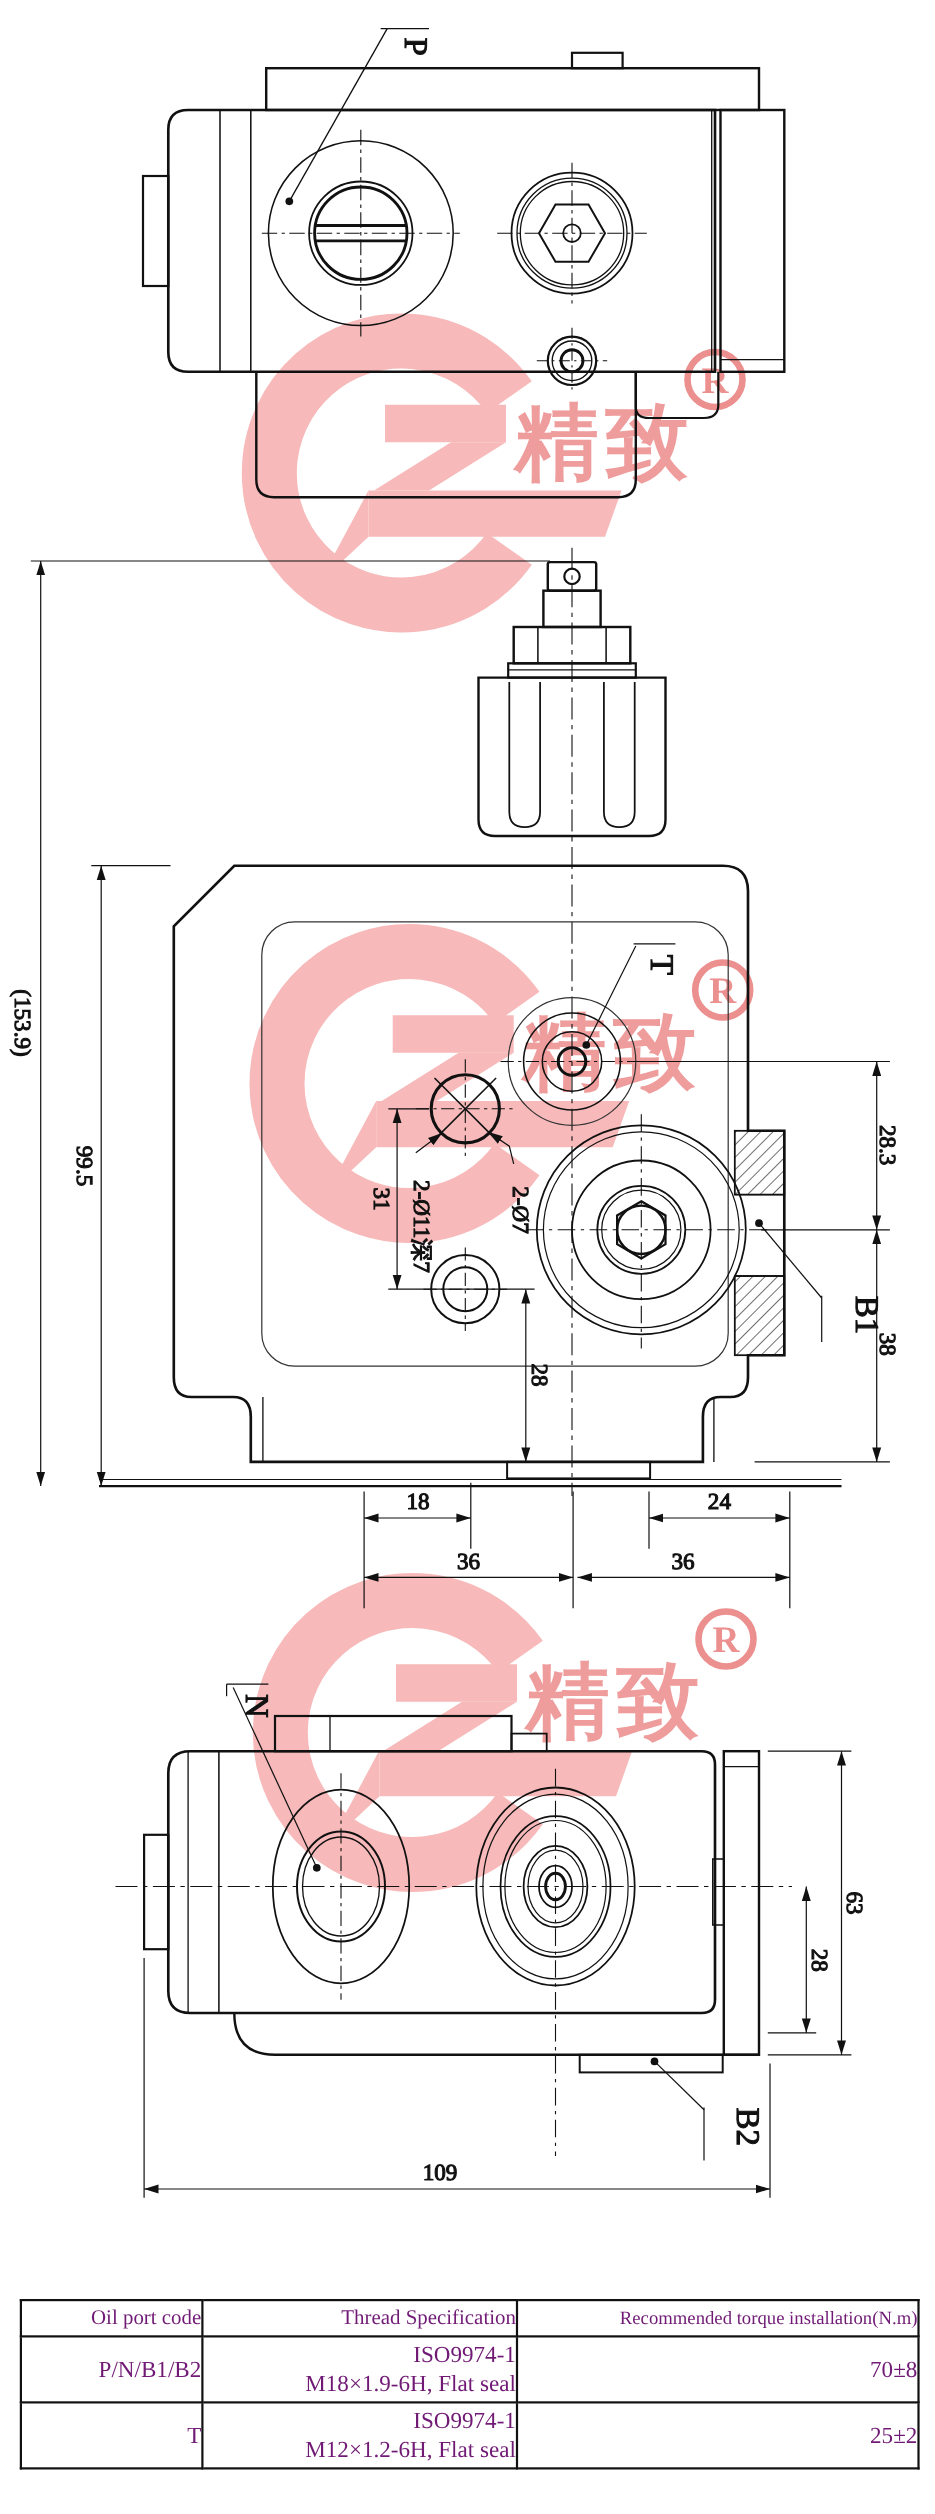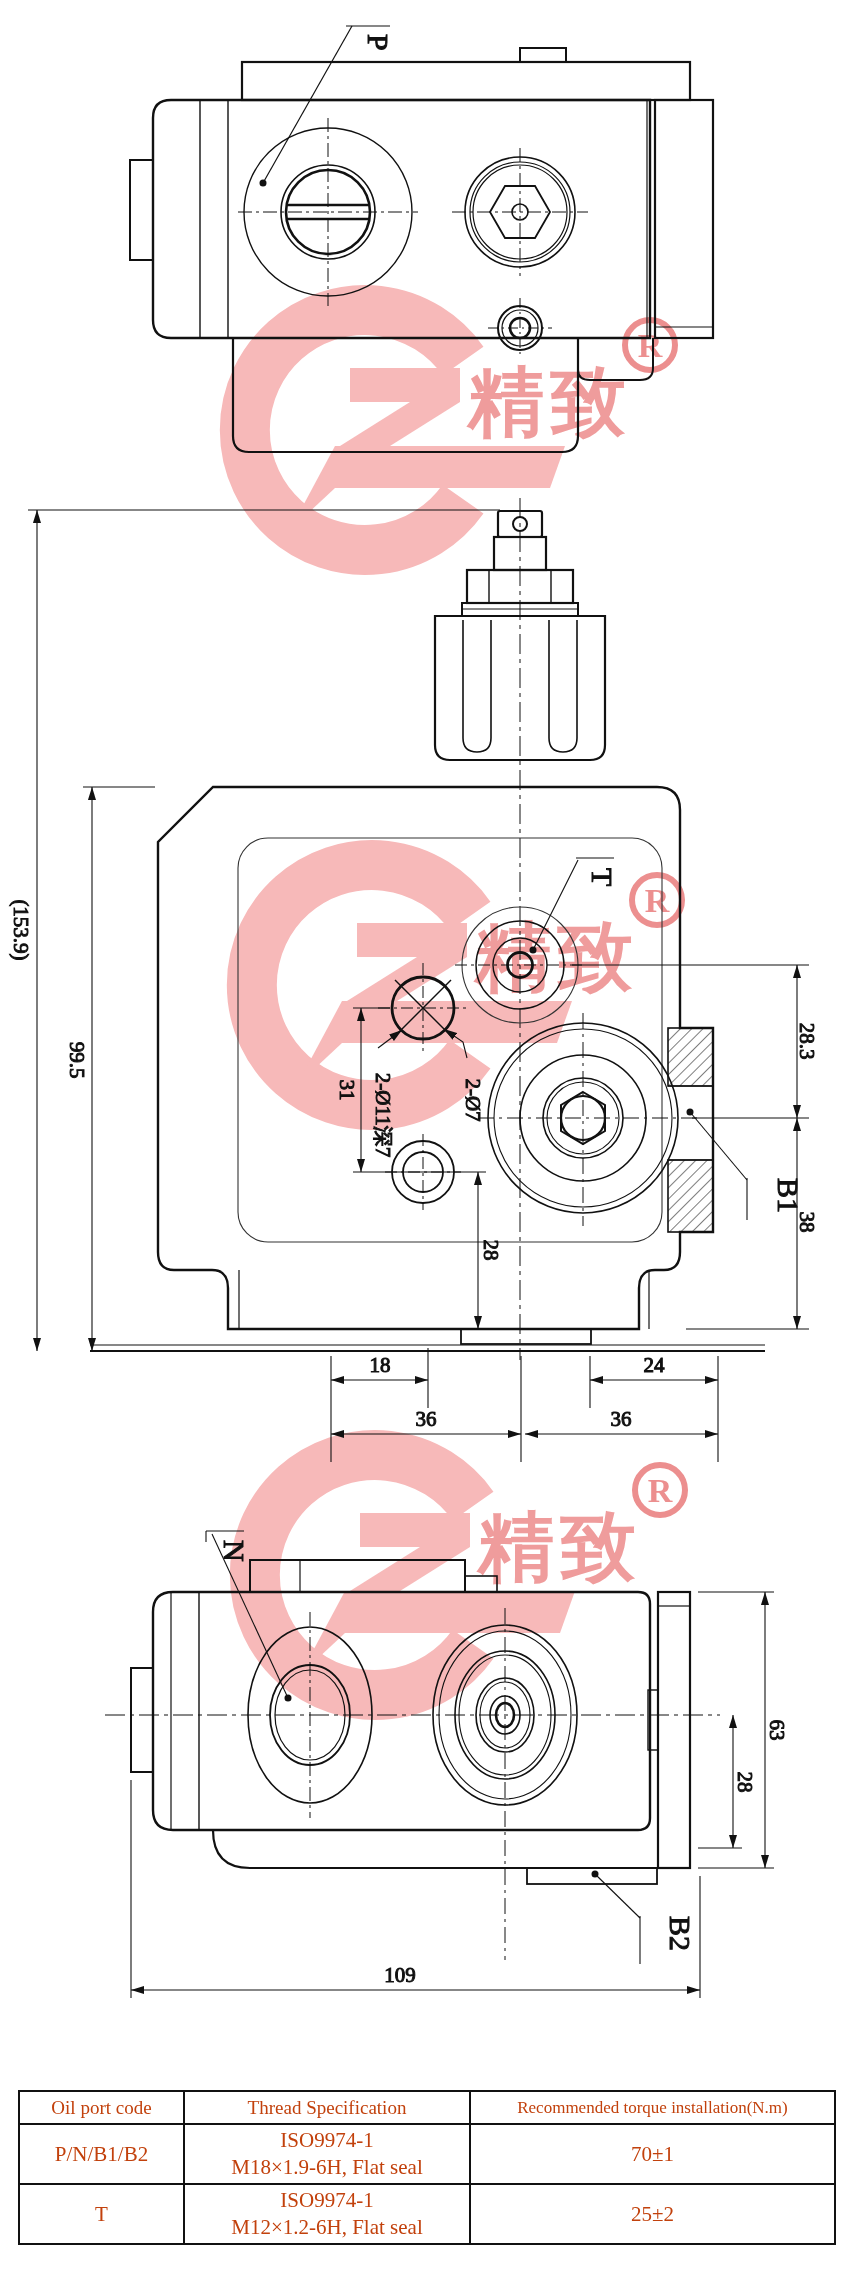--- a/index.html
+++ b/index.html
@@ -6,22 +6,22 @@
   #page{position:relative;width:850px;height:2285px;background:#fff;overflow:hidden;
         font-family:"Liberation Serif",serif;}
   svg text{font-family:"Liberation Serif",serif;fill:#111;}
   .dimtxt{font-size:21px;}
   .lbltxt{font-size:30px;}
   .cjk{font-size:76px;font-weight:bold;fill:#ef9c9c;letter-spacing:6px;}
   .regR{font-size:34px;fill:#ec8f8f;font-weight:bold;}
   
   #spec-table{position:absolute;left:18px;top:2090px;width:812px;border-collapse:collapse;
               table-layout:fixed;}
-  #spec-table td,#spec-table th{border:2px solid #111;text-align:center;vertical-align:middle;
-              color:#c2410c;font-weight:normal;padding:0;}
+  #spec-table td,#spec-table th{border:2px solid #111;text-align:right;vertical-align:middle;
+              color:#701a75;font-weight:normal;padding:0;}
   #spec-table th{height:31px;font-size:19px;}
   #spec-table td{height:58px;font-size:21px;}
   #spec-table .c1{width:163px;}
   #spec-table .c2{width:284px;margin-left:14px;}
   #spec-table .c3{width:363px;}
   #spec-table th.hdr3{font-size:17px;}
   .spec2line div{line-height:27px;}
 </style>
 </head>
 <body>
@@ -329,21 +329,21 @@
     <th class="c1">Oil port code</th>
     <th class="c2">Thread Specification</th>
     <th class="c3 hdr3">Recommended torque installation(N.m)</th>
   </tr>
   <tr>
     <td class="c1">P/N/B1/B2</td>
     <td class="c2 spec2line">
       <div>ISO9974-1</div>
       <div>M18×1.9-6H, Flat seal</div>
     </td>
-    <td class="c3">70±1</td>
+    <td class="c3">70±8</td>
   </tr>
   <tr>
     <td class="c1">T</td>
     <td class="c2 spec2line">
       <div>ISO9974-1</div>
       <div>M12×1.2-6H, Flat seal</div>
     </td>
     <td class="c3">25±2</td>
   </tr>
 </tbody>

